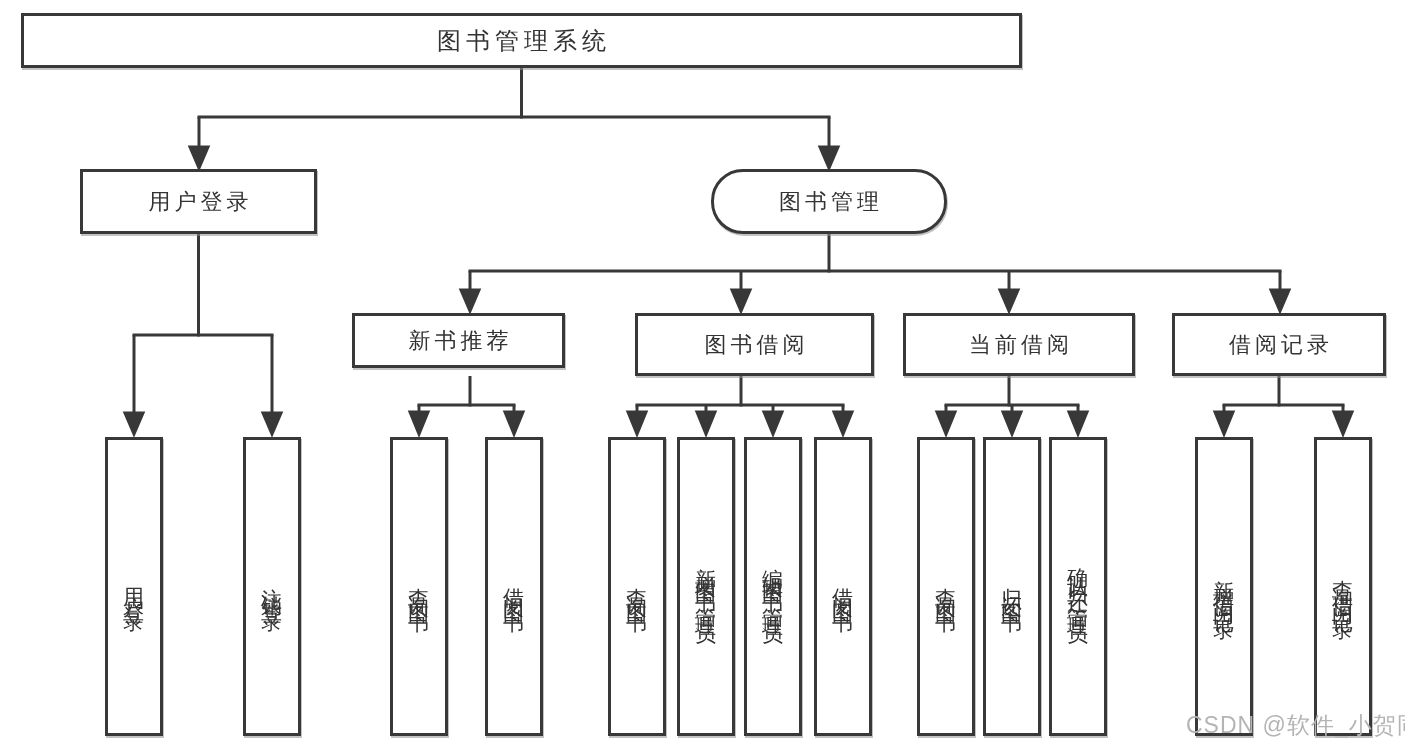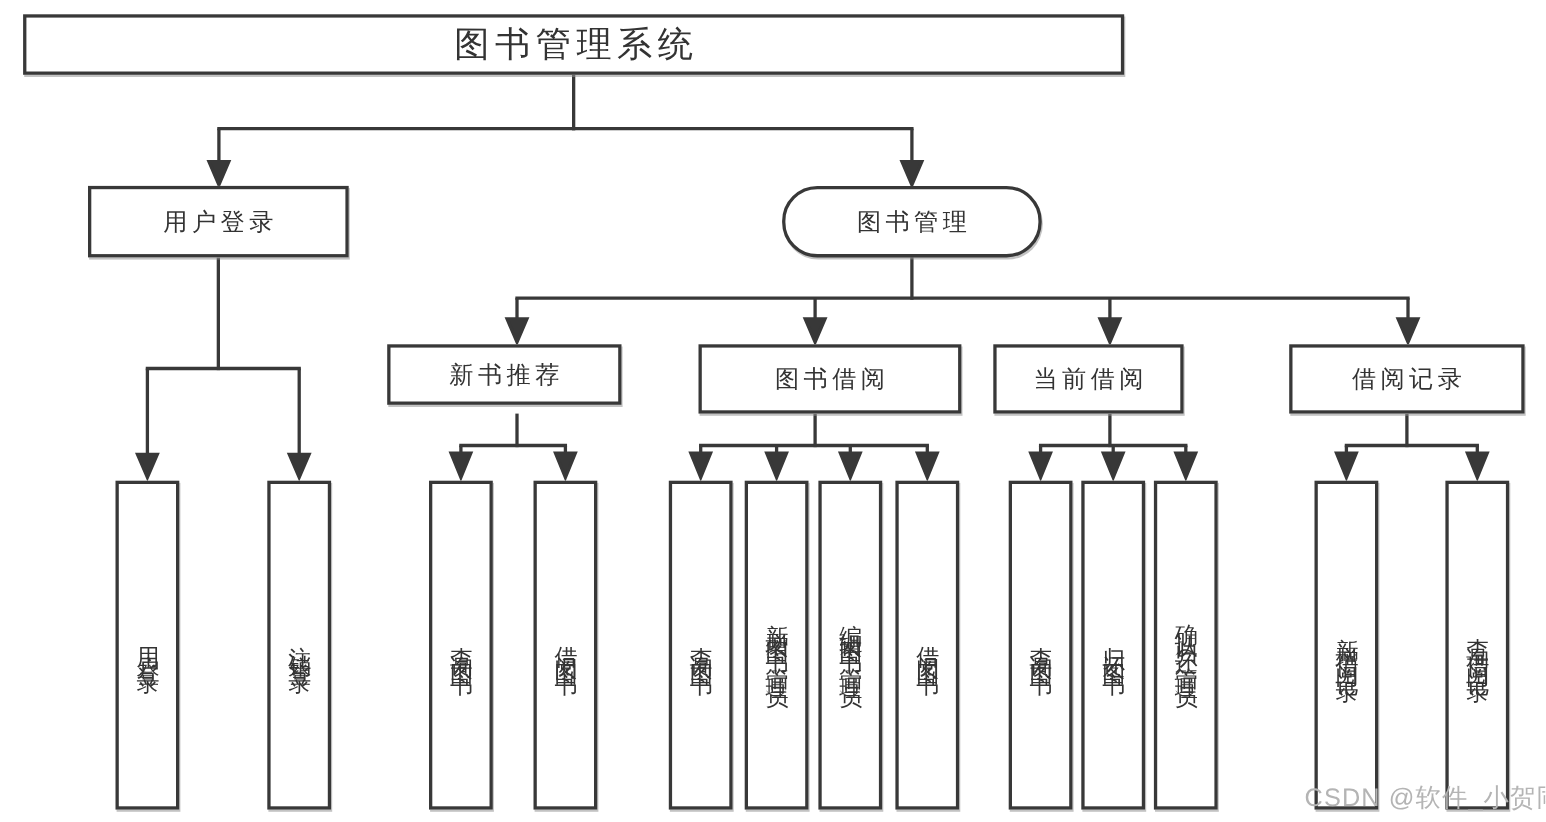--- a/index.html
+++ b/index.html
@@ -27,21 +27,21 @@
     background: #ffffff;
     border: 3px solid #383838;
     box-shadow: 1px 2px 0 rgba(145,145,145,0.55);
     display: flex;
     align-items: center;
     justify-content: center;
     color: #333333;
     z-index: 2;
   }
   .root-label {
-    font-size: 32px;
+    font-size: 24px;
     letter-spacing: 5px;
     text-indent: 5px;
     white-space: nowrap;
   }
   .h-label {
     font-size: 22px;
     letter-spacing: 4px;
     text-indent: 4px;
     white-space: nowrap;
   }
@@ -143,21 +143,21 @@
   <div class="box" style="left:711px; top:169px; width:236px; height:65px;border-radius:32px;">
     <span class="h-label">图书管理</span>
   </div>
 
   <div class="box" style="left:352px; top:313px; width:213px; height:55px;">
     <span class="h-label">新书推荐</span>
   </div>
   <div class="box" style="left:635px; top:313px; width:239px; height:63px;">
     <span class="h-label">图书借阅</span>
   </div>
-  <div class="box" style="left:903px; top:313px; width:173px; height:63px;">
+  <div class="box" style="left:903px; top:313px; width:232px; height:63px;">
     <span class="h-label">当前借阅</span>
   </div>
   <div class="box" style="left:1172px; top:313px; width:214px; height:63px;">
     <span class="h-label">借阅记录</span>
   </div>
 
   <div class="box" style="left:105px; top:437px; width:58px; height:299px;">
     <span class="v-label">用户登录</span>
   </div>
   <div class="box" style="left:243px; top:437px; width:58px; height:299px;">

